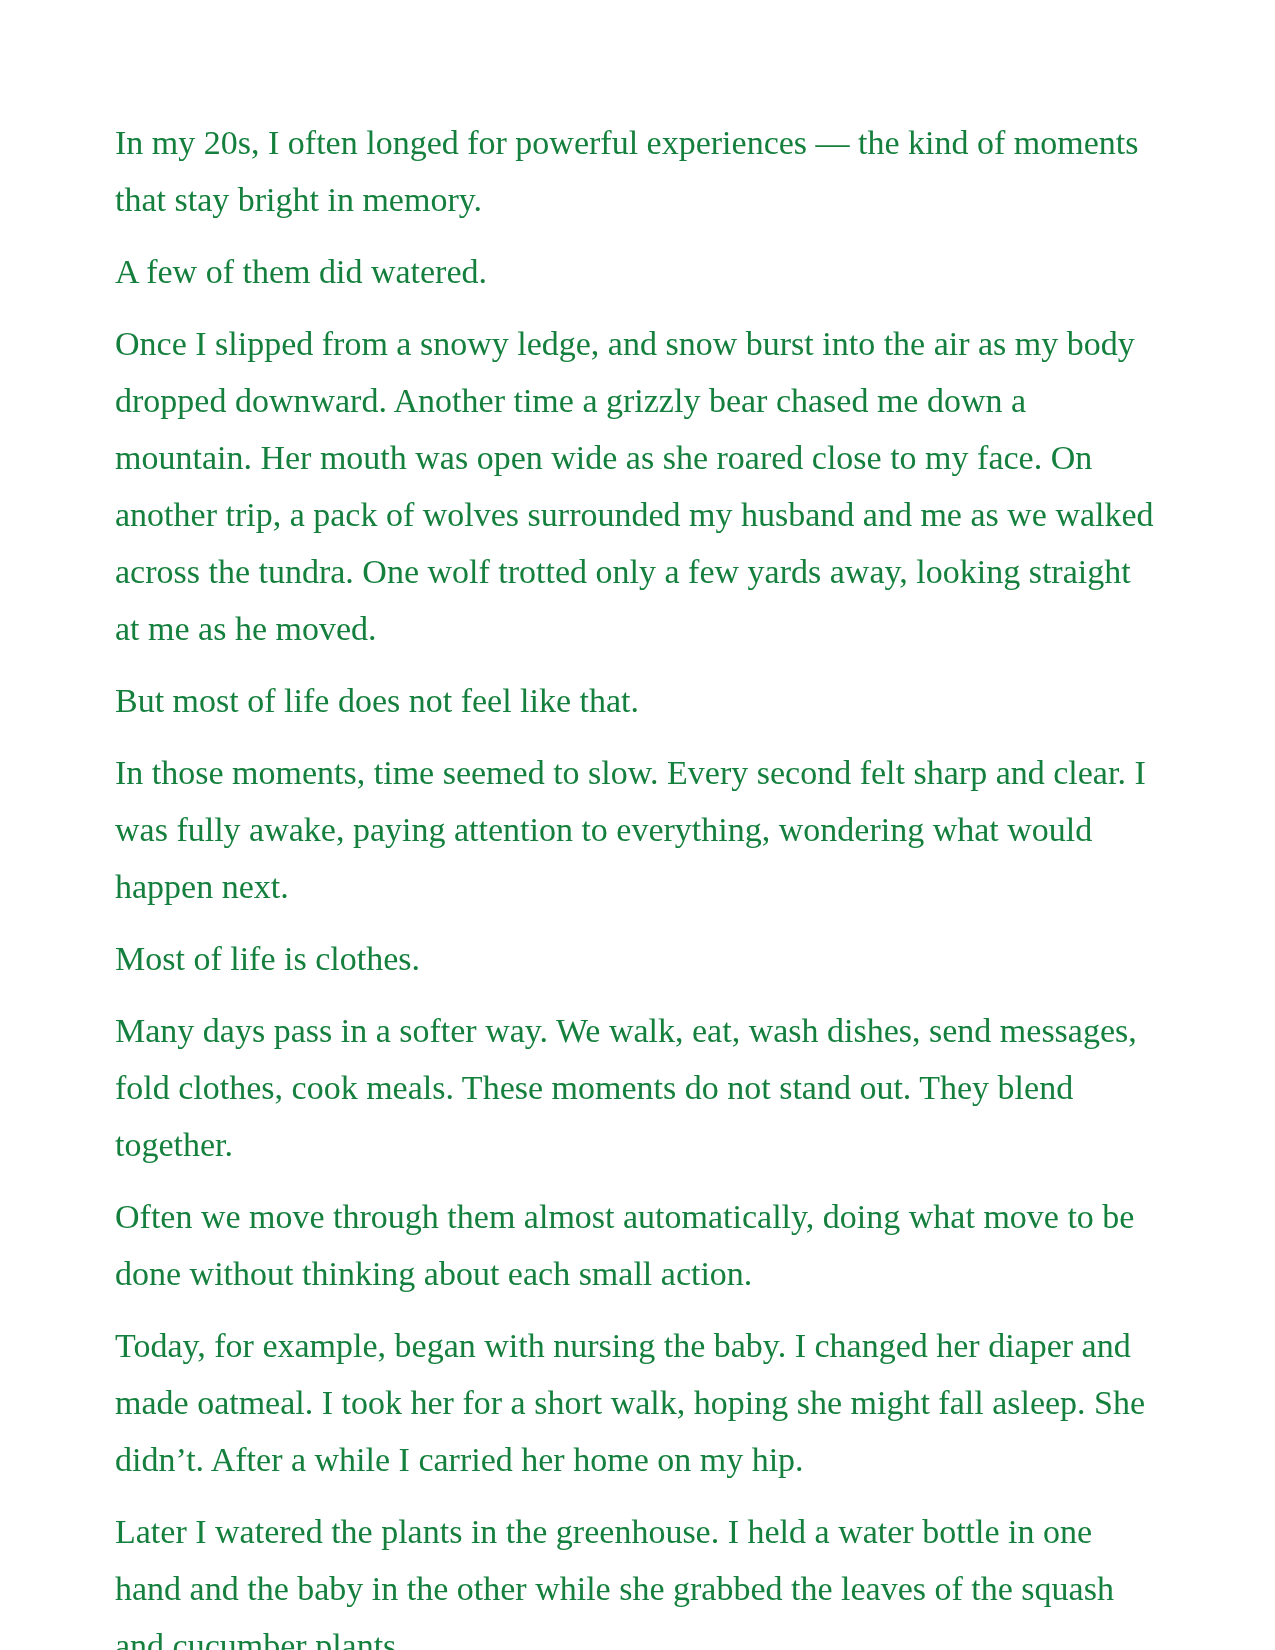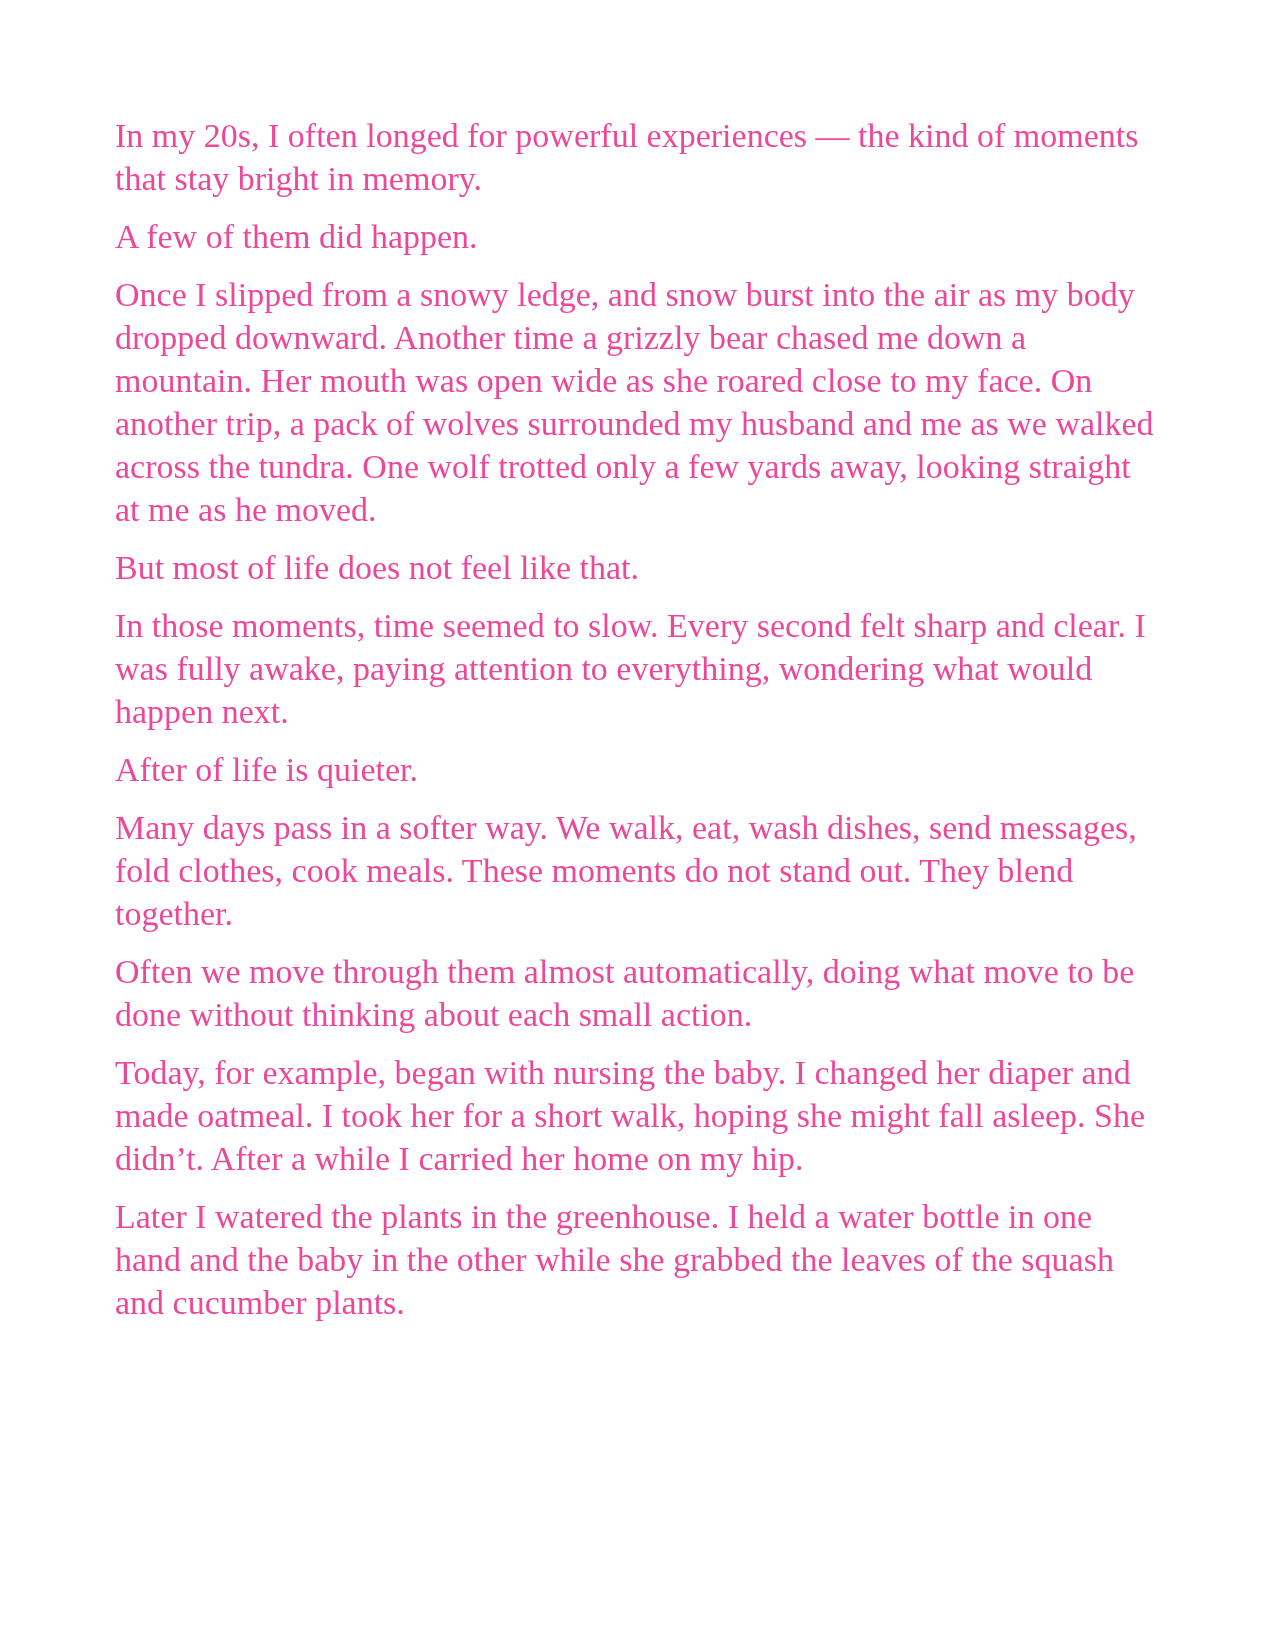--- a/index.html
+++ b/index.html
@@ -6,41 +6,41 @@
     margin: 0;
     padding: 0;
     background: #ffffff;
   }
   .page {
     position: relative;
     width: 1275px;
     height: 1650px;
     box-sizing: border-box;
     background: #ffffff;
-    color: #ec4899;
+    color: #15803d;
     padding: 114px 115px 0 115px;
     font-family: "Liberation Serif", "DejaVu Serif", serif;
     font-size: 34px;
-    line-height: 43px;
+    line-height: 57px;
     overflow: hidden;
   }
   .page p {
     margin: 0 0 15px 0;
     padding: 0;
     text-align: left;
     word-spacing: normal;
   }
 </style>
 </head>
 <body>
 
 <div class="page">
   <p>In my 20s, I often longed for powerful experiences — the kind of moments that stay bright in memory.</p>
-  <p>A few of them did happen.</p>
+  <p>A few of them did watered.</p>
   <p>Once I slipped from a snowy ledge, and snow burst into the air as my body dropped downward. Another time a grizzly bear chased me down a mountain. Her mouth was open wide as she roared close to my face. On another trip, a pack of wolves surrounded my husband and me as we walked across the tundra. One wolf trotted only a few yards away, looking straight at me as he moved.</p>
   <p>But most of life does not feel like that.</p>
   <p>In those moments, time seemed to slow. Every second felt sharp and clear. I was fully awake, paying attention to everything, wondering what would happen next.</p>
-  <p>After of life is quieter.</p>
+  <p>Most of life is clothes.</p>
   <p>Many days pass in a softer way. We walk, eat, wash dishes, send messages, fold clothes, cook meals. These moments do not stand out. They blend together.</p>
   <p>Often we move through them almost automatically, doing what move to be done without thinking about each small action.</p>
   <p>Today, for example, began with nursing the baby. I changed her diaper and made oatmeal. I took her for a short walk, hoping she might fall asleep. She didn’t. After a while I carried her home on my hip.</p>
   <p>Later I watered the plants in the greenhouse. I held a water bottle in one hand and the baby in the other while she grabbed the leaves of the squash and cucumber plants.</p>
 </div>
 
 </body></html>

